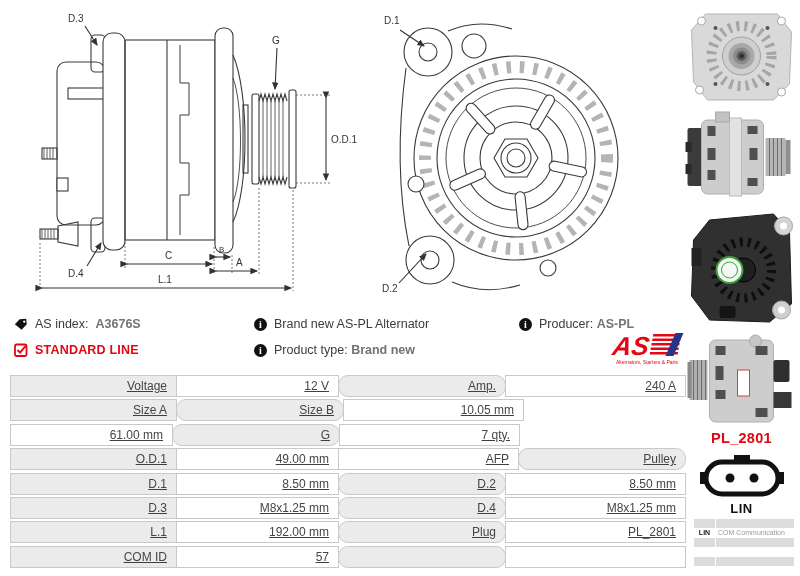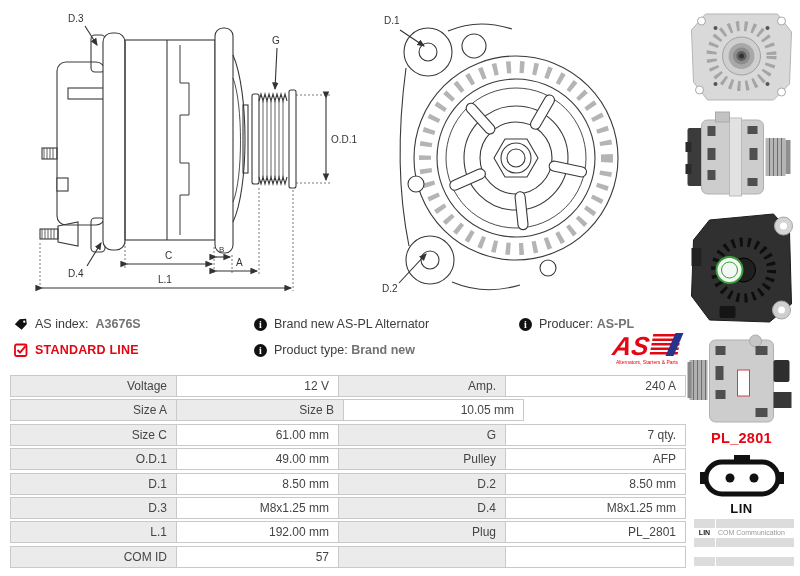--- a/index.html
+++ b/index.html
@@ -11,28 +11,28 @@
   
   .info-line { display:flex; align-items:center; gap:7px; font-size:12.5px; color:#3c3c3c; white-space:nowrap; }
   .info-line b { color:#737373; }
   .ic { display:inline-flex; width:14px; height:14px; flex:none; }
   .i-circle { width:13px; height:13px; border-radius:50%; background:#111; color:#fff;
     font-family:"Liberation Serif", serif; font-weight:bold; font-size:10px;
     line-height:13px; text-align:center; display:inline-block; }
   .std-line { color:#e30613; font-weight:bold; font-size:12.5px; letter-spacing:.2px; }
 
   
-  #spec-table { left:10px; top:375px; width:678px; }
+  #spec-table { left:10px; top:375px; width:678px;text-decoration:underline; }
   .spec-row { display:flex; margin-bottom:2.4px; }
   .cell { border:1px solid #c9c9c9; height:22px; line-height:20px; font-size:12px;
     text-align:right; padding-right:9px; color:#454545; }
   .cell + .cell { margin-left:-1px; }
   .lab { background:#ebebeb; }
   .val { background:#fff; }
-  .w1 { width:167px; } .w2 { width:163px; } .w3 { width:168px; } .w4 { width:181px; }
+  .w1 { width:167px; } .w2 { width:163px; } .w3 { width:168px;border-radius:10px; } .w4 { width:181px; }
 
   
   #photo-col { left:683px; top:0; width:117px; height:576px; }
   .photo { position:absolute; left:0; width:117px; }
   #plug-code { left:683px; top:430px; width:117px; text-align:center; color:#e30613;
     font-weight:bold; font-size:14.5px; letter-spacing:.3px; }
   #plug-type { left:683px; top:501px; width:117px; text-align:center; color:#111;
     font-weight:bold; font-size:13px; letter-spacing:.5px; }
   #plug-legend { left:694px; top:519px; width:100px; font-size:7px; }
   .leg-row { display:flex; margin-bottom:1px; height:8.6px; }
@@ -223,30 +223,29 @@
       <div class="cell val w2">12 V</div>
       <div class="cell lab w3">Amp.</div>
       <div class="cell val w4">240 A</div>
     </div>
     <div class="spec-row">
       <div class="cell lab w1">Size A</div>
       <div class="cell lab w3">Size B</div>
       <div class="cell val w4">10.05 mm</div>
     </div>
     <div class="spec-row">
-      <div class="cell lab w1">Size C</div>
       <div class="cell val w2">61.00 mm</div>
       <div class="cell lab w3">G</div>
       <div class="cell val w4">7 qty.</div>
     </div>
     <div class="spec-row">
       <div class="cell lab w1">O.D.1</div>
       <div class="cell val w2">49.00 mm</div>
+      <div class="cell val w4">AFP</div>
       <div class="cell lab w3">Pulley</div>
-      <div class="cell val w4">AFP</div>
     </div>
     <div class="spec-row">
       <div class="cell lab w1">D.1</div>
       <div class="cell val w2">8.50 mm</div>
       <div class="cell lab w3">D.2</div>
       <div class="cell val w4">8.50 mm</div>
     </div>
     <div class="spec-row">
       <div class="cell lab w1">D.3</div>
       <div class="cell val w2">M8x1.25 mm</div>

